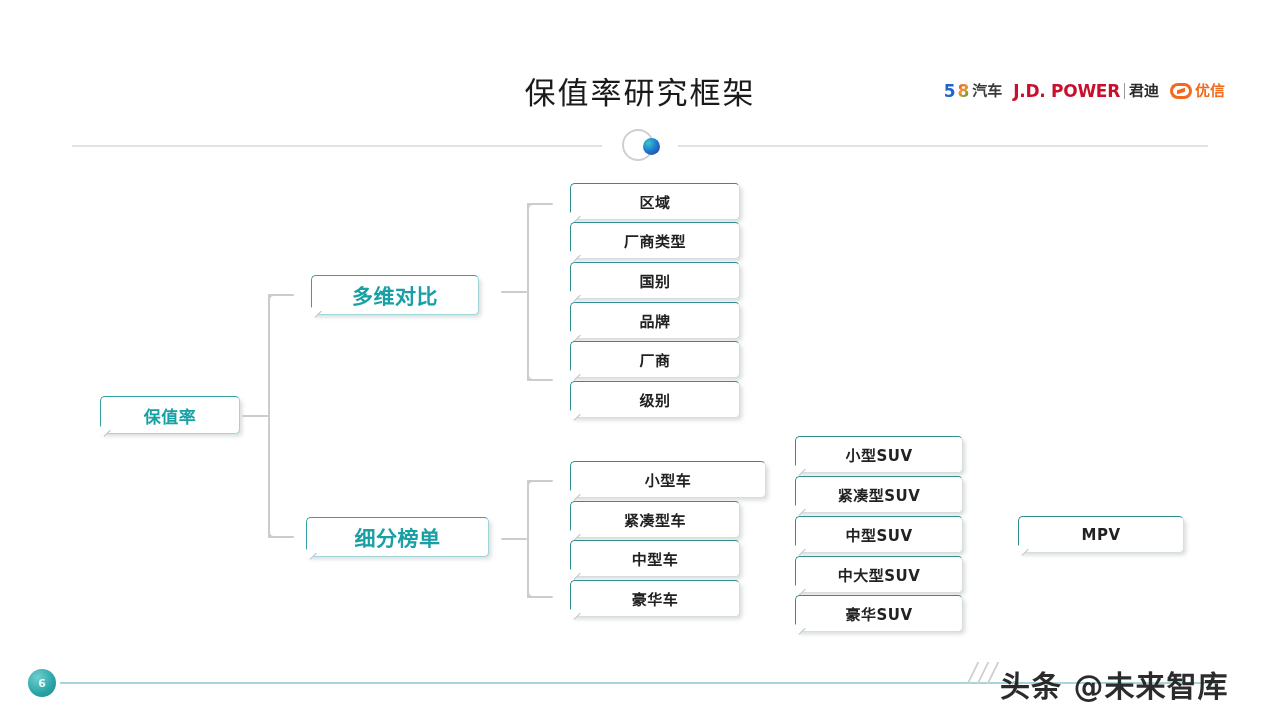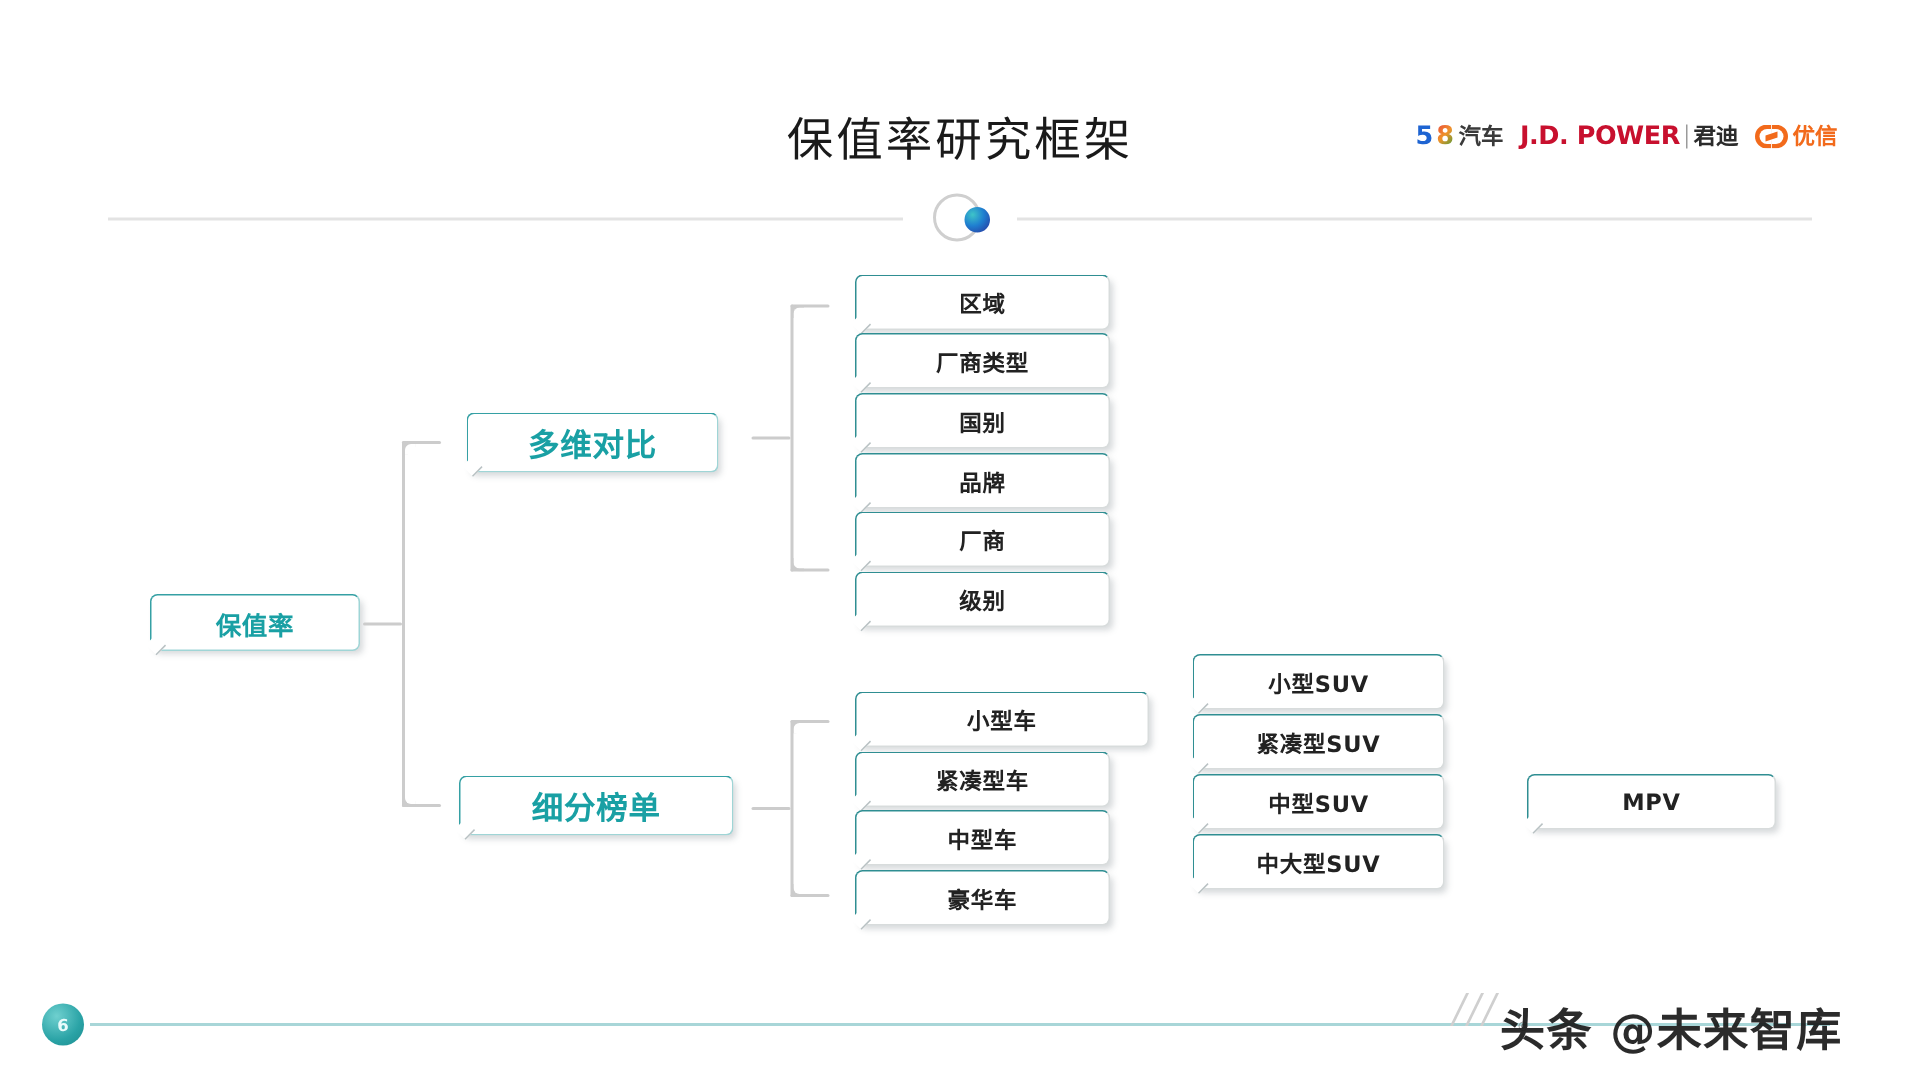--- a/index.html
+++ b/index.html
@@ -406,20 +406,23 @@
   </div>
   <div class="node leaf" style="left:795px; top:476px; width:168px; height:37px;">
     <span>紧凑型SUV</span>
   </div>
   <div class="node leaf" style="left:795px; top:516px; width:168px; height:37px;">
     <span>中型SUV</span>
   </div>
   <div class="node leaf" style="left:795px; top:556px; width:168px; height:37px;">
     <span>中大型SUV</span>
   </div>
+  <div class="node leaf" style="left:795px; top:595px; width:168px; height:37px;">
+    <span>豪华SUV</span>
+  </div>
 
   <div class="node leaf" style="left:1018px; top:516px; width:166px; height:37px;">
     <span>MPV</span>
   </div>
 
   <div class="foot-line"></div>
   <div class="page-badge">6</div>
   <div class="foot-slashes">
     <span></span>
       <span></span>

